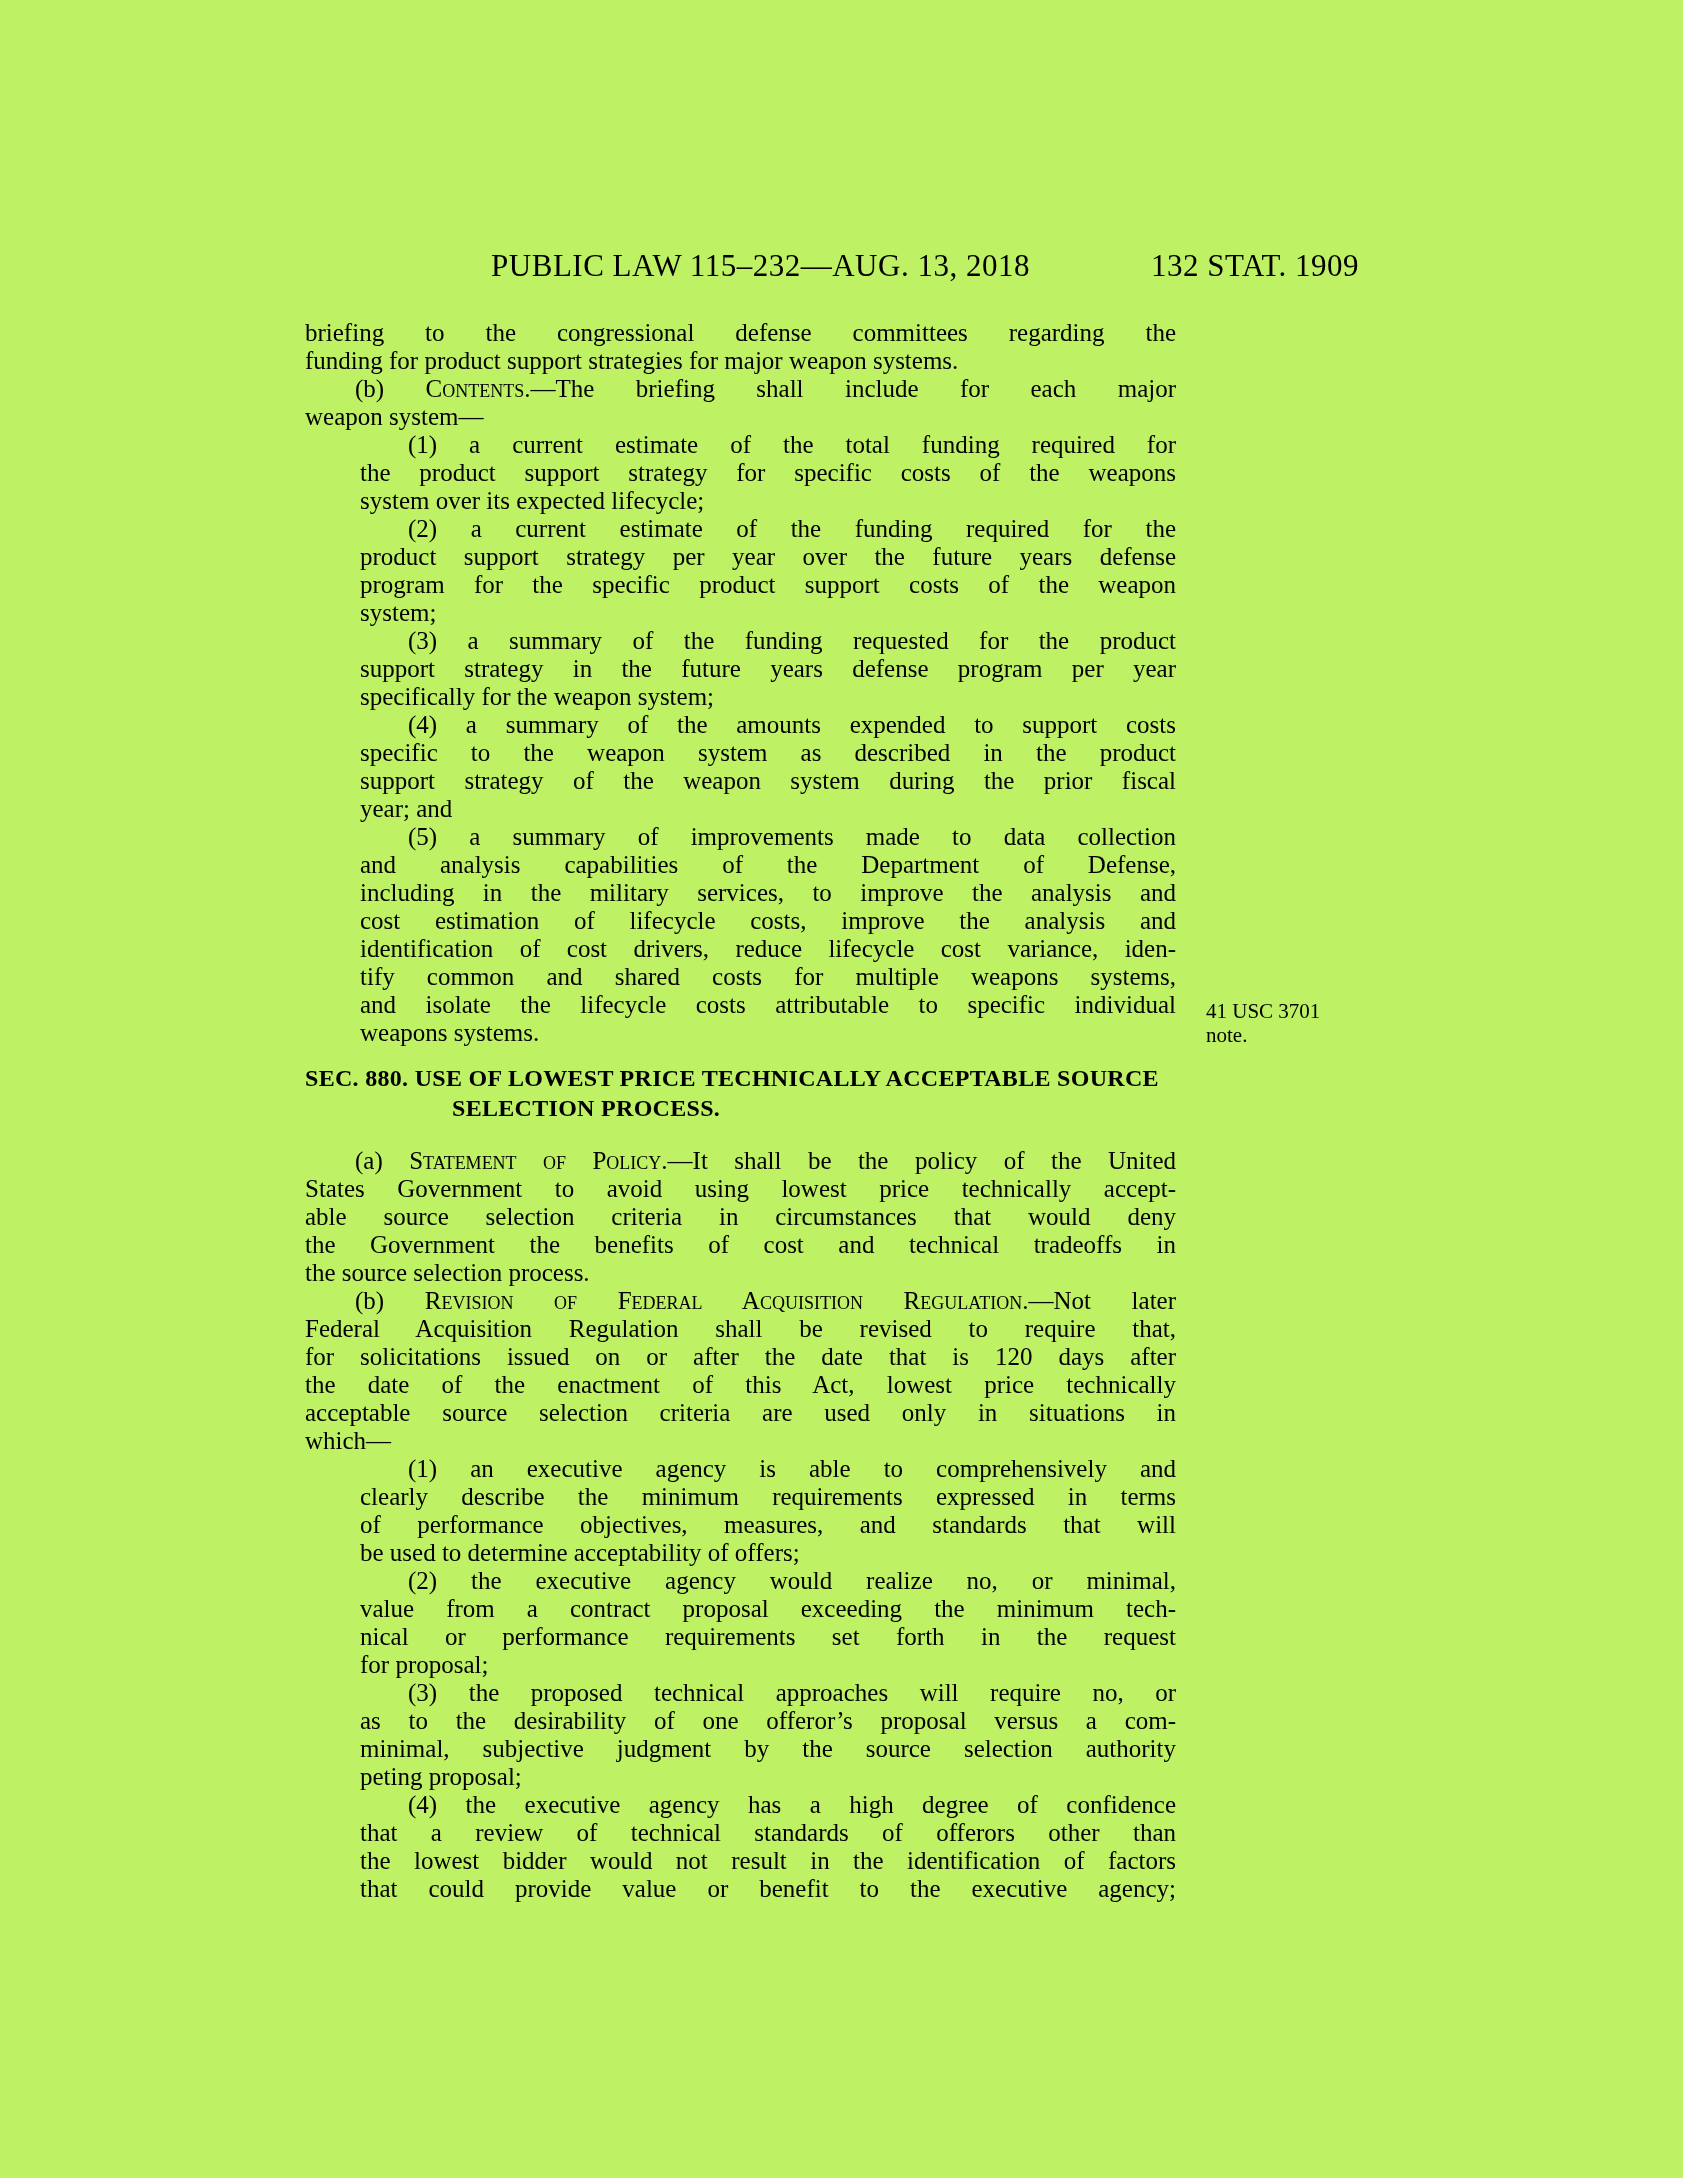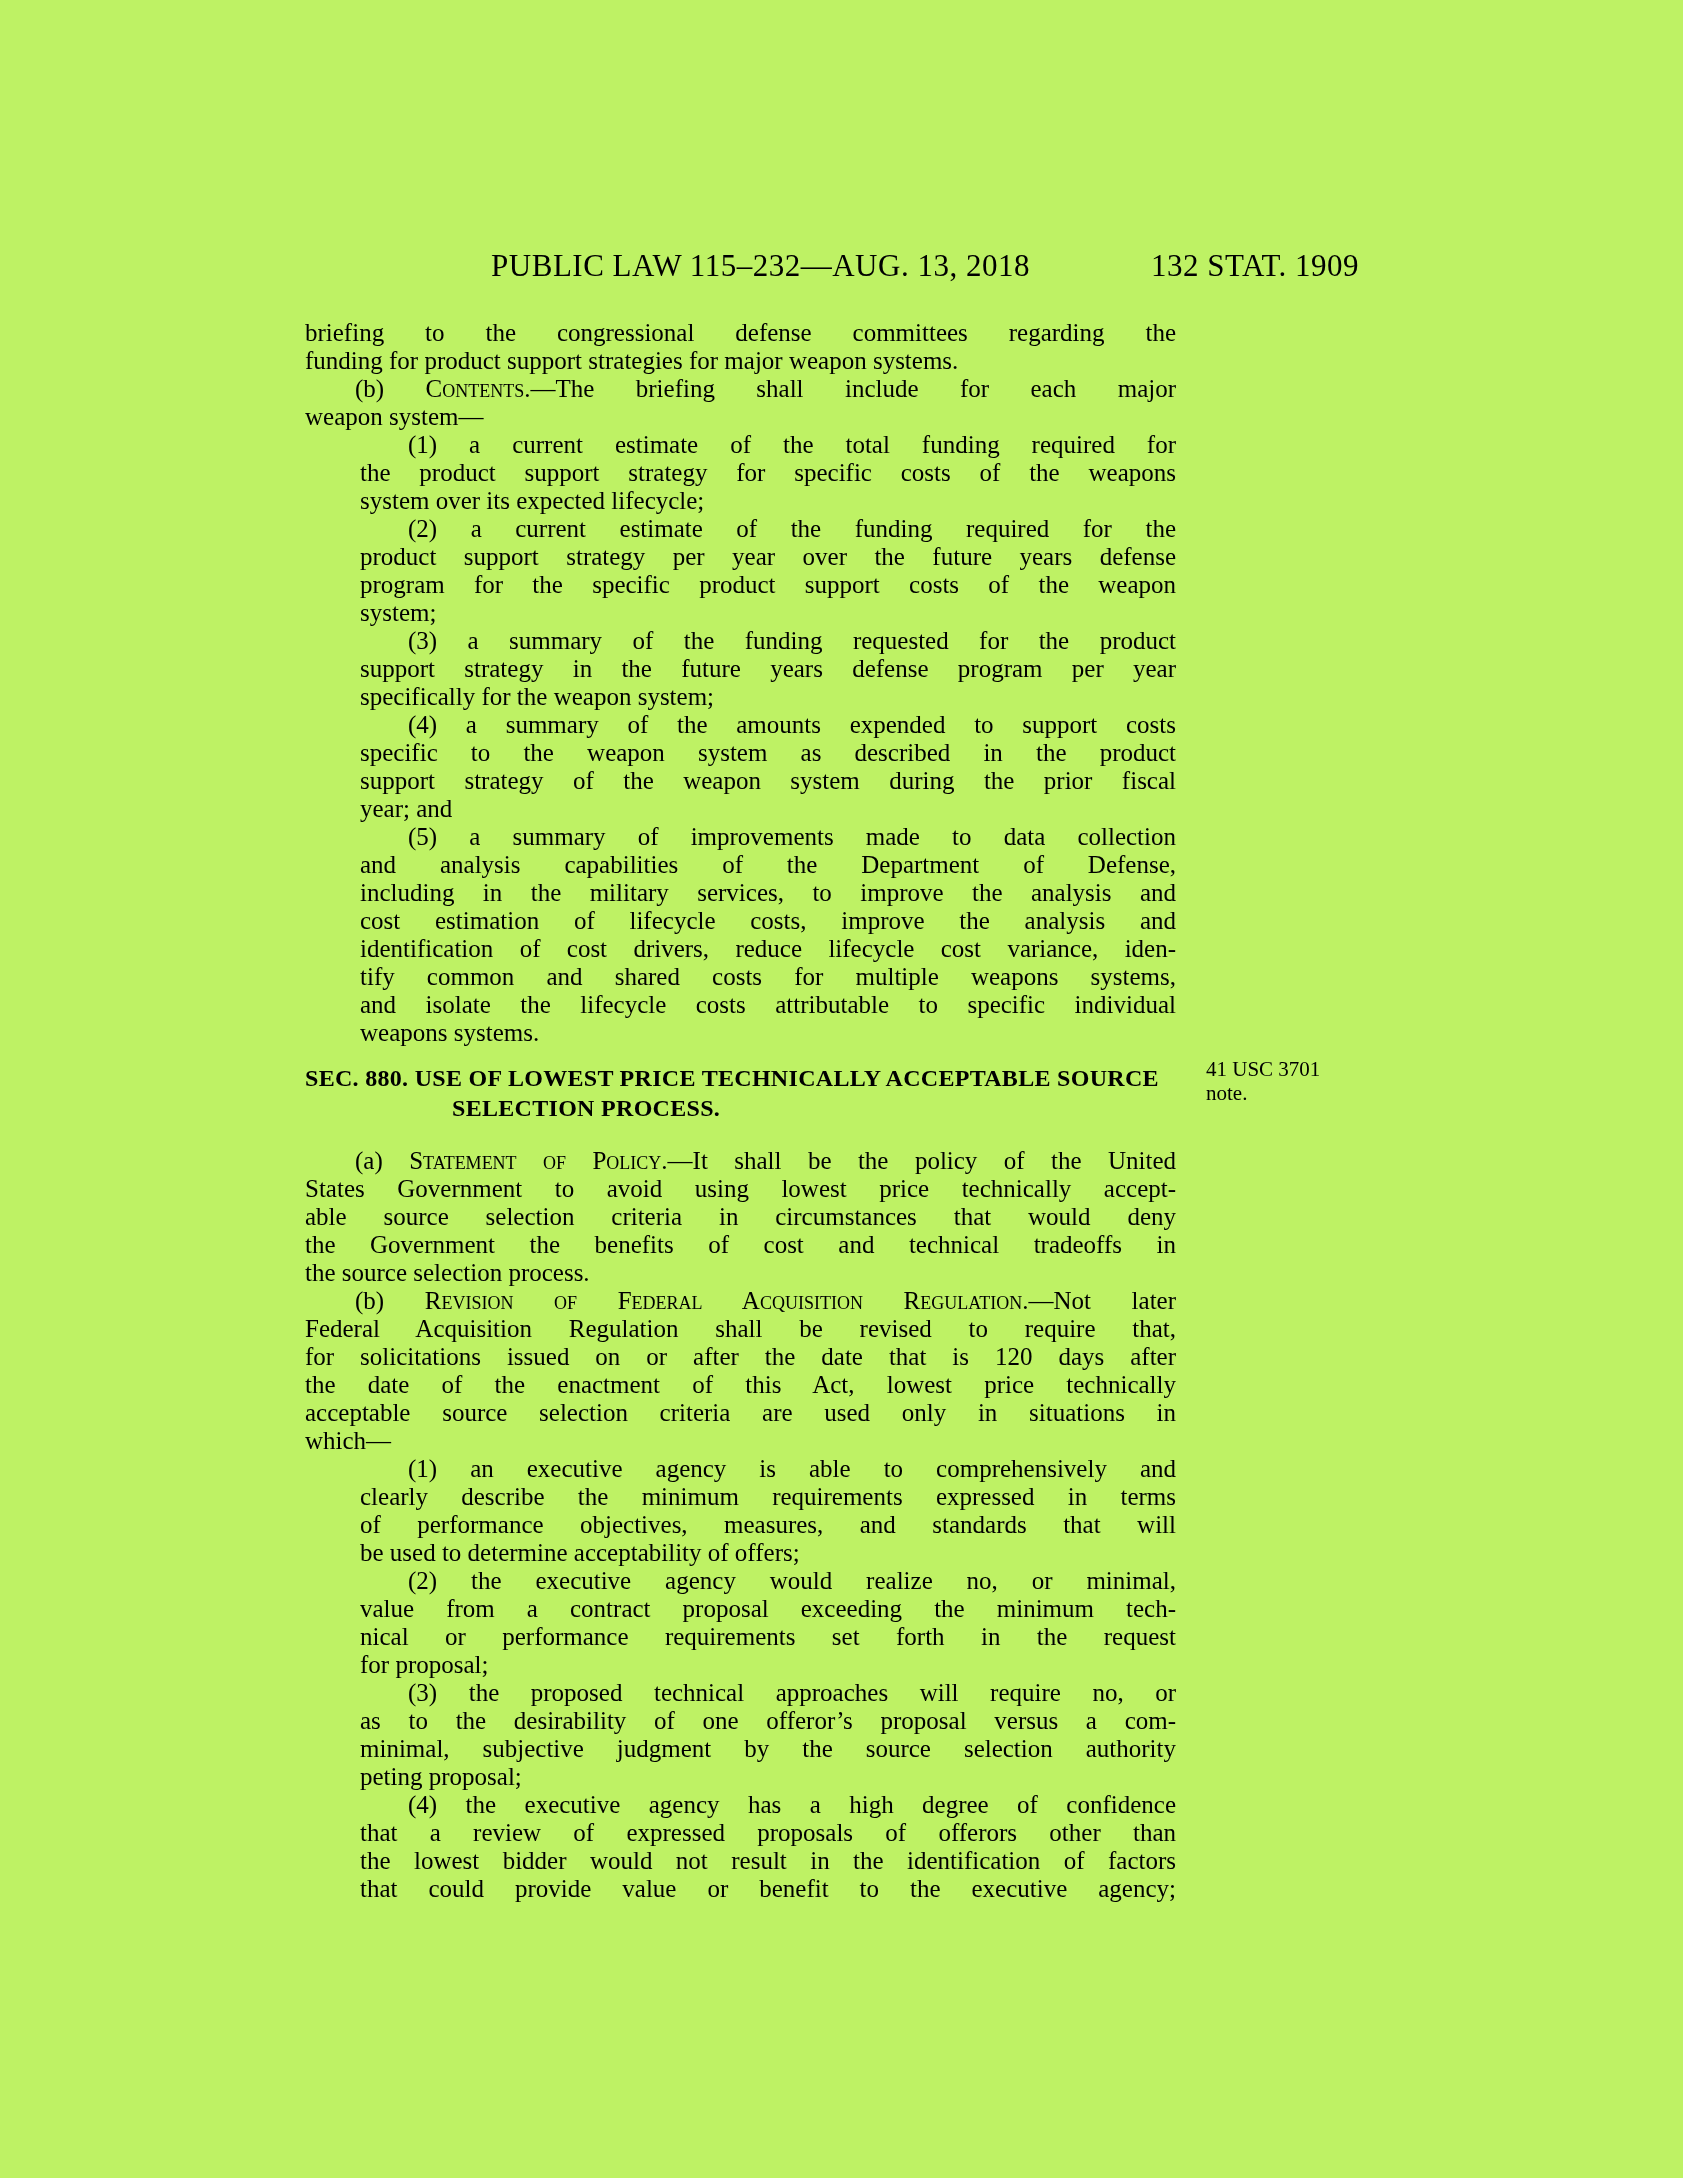--- a/index.html
+++ b/index.html
@@ -66,21 +66,21 @@
     text-align: left;
     text-align-last: left;
   }
   .line.head1 { margin-top: 16px; padding-left: 0; }
   .line.head2 { padding-left: 147px; margin-bottom: 24px; }
   .sc { font-variant: small-caps; }
   
   .margin-note {
     position: absolute;
     left: 1206px;
-    top: 1057px;
+    top: 999px;
     width: 218px;
     font-size: 21px;
     line-height: 24px;
     white-space: pre-line;
     text-align: left;
   }
 </style>
 </head>
 <body>
 
@@ -137,21 +137,21 @@
       <div class="line itemcont">be used to determine acceptability of offers;</div>
       <div class="line itemfirst just">(2) the executive agency would realize no, or minimal,</div>
       <div class="line itemcont just">value from a contract proposal exceeding the minimum tech-</div>
       <div class="line itemcont just">nical or performance requirements set forth in the request</div>
       <div class="line itemcont">for proposal;</div>
       <div class="line itemfirst just">(3) the proposed technical approaches will require no, or</div>
       <div class="line itemcont just">as to the desirability of one offeror’s proposal versus a com-</div>
       <div class="line itemcont just">minimal, subjective judgment by the source selection authority</div>
       <div class="line itemcont">peting proposal;</div>
       <div class="line itemfirst just">(4) the executive agency has a high degree of confidence</div>
-      <div class="line itemcont just">that a review of expressed proposals of offerors other than</div>
+      <div class="line itemcont just">that a review of technical standards of offerors other than</div>
       <div class="line itemcont just">the lowest bidder would not result in the identification of factors</div>
       <div class="line itemcont just">that could provide value or benefit to the executive agency;</div>
     </div>
 
   <div class="margin-note">41 USC 3701
 note.</div>
 
 </div>
 
 

